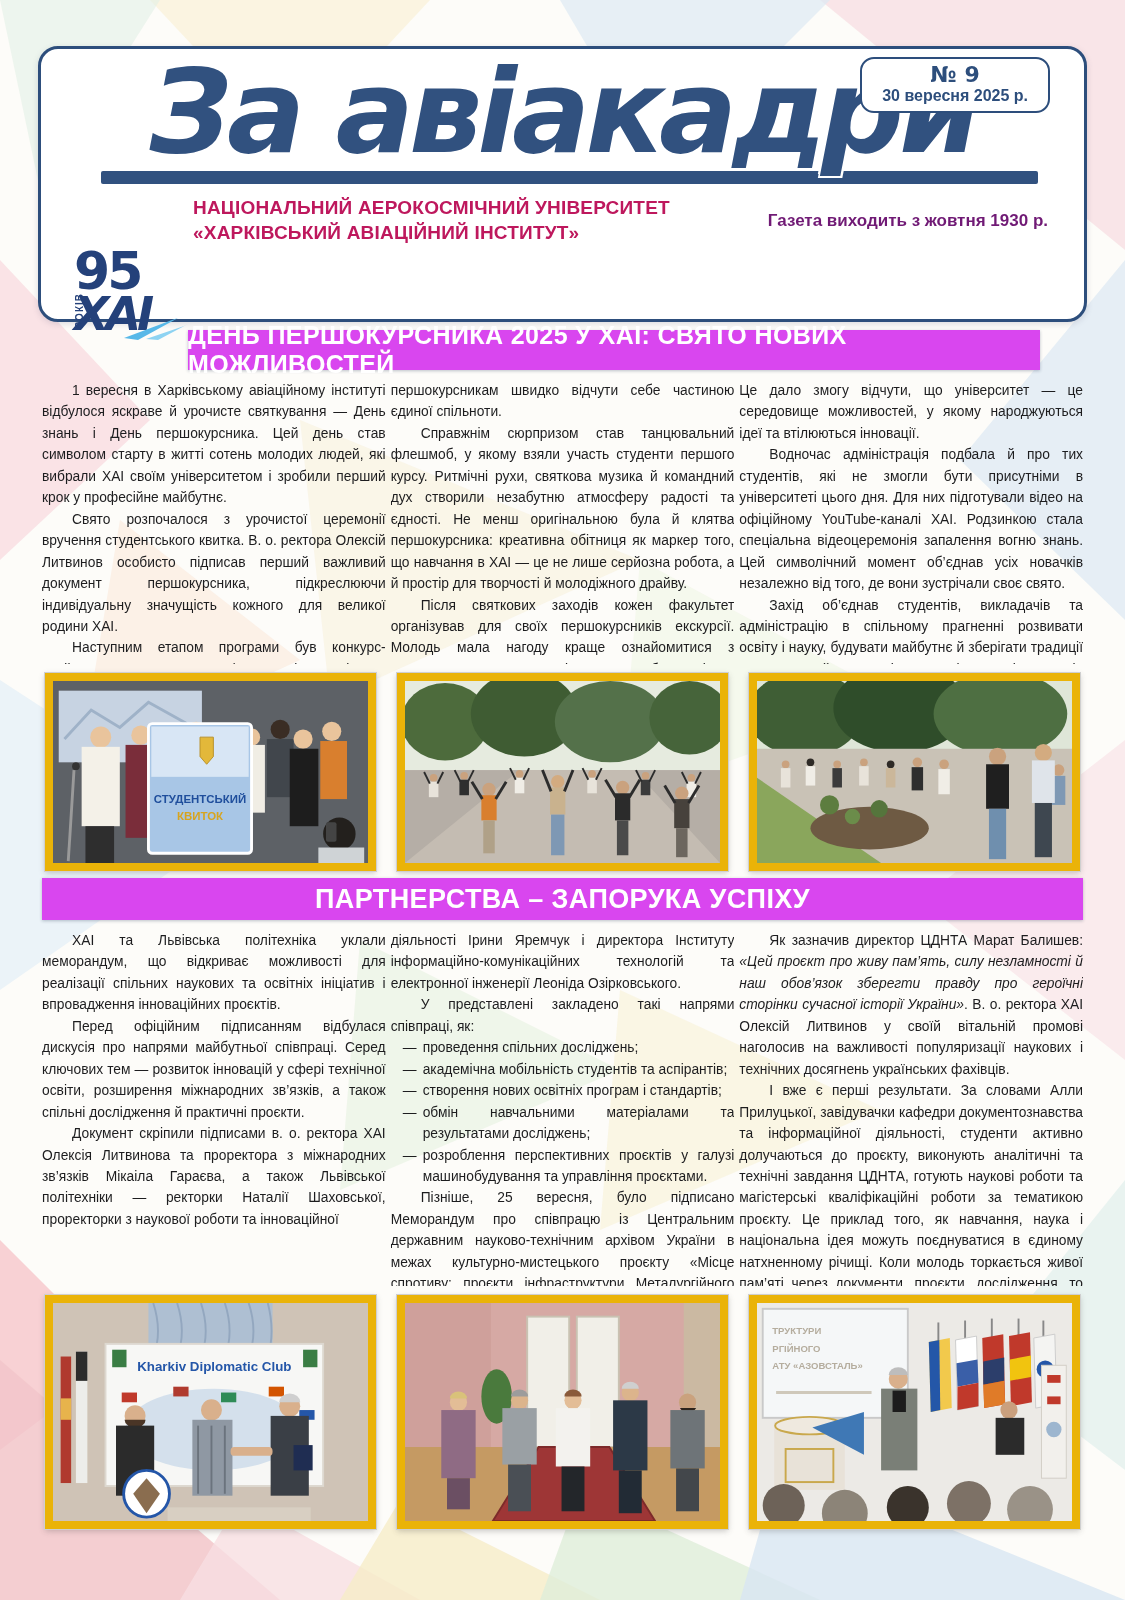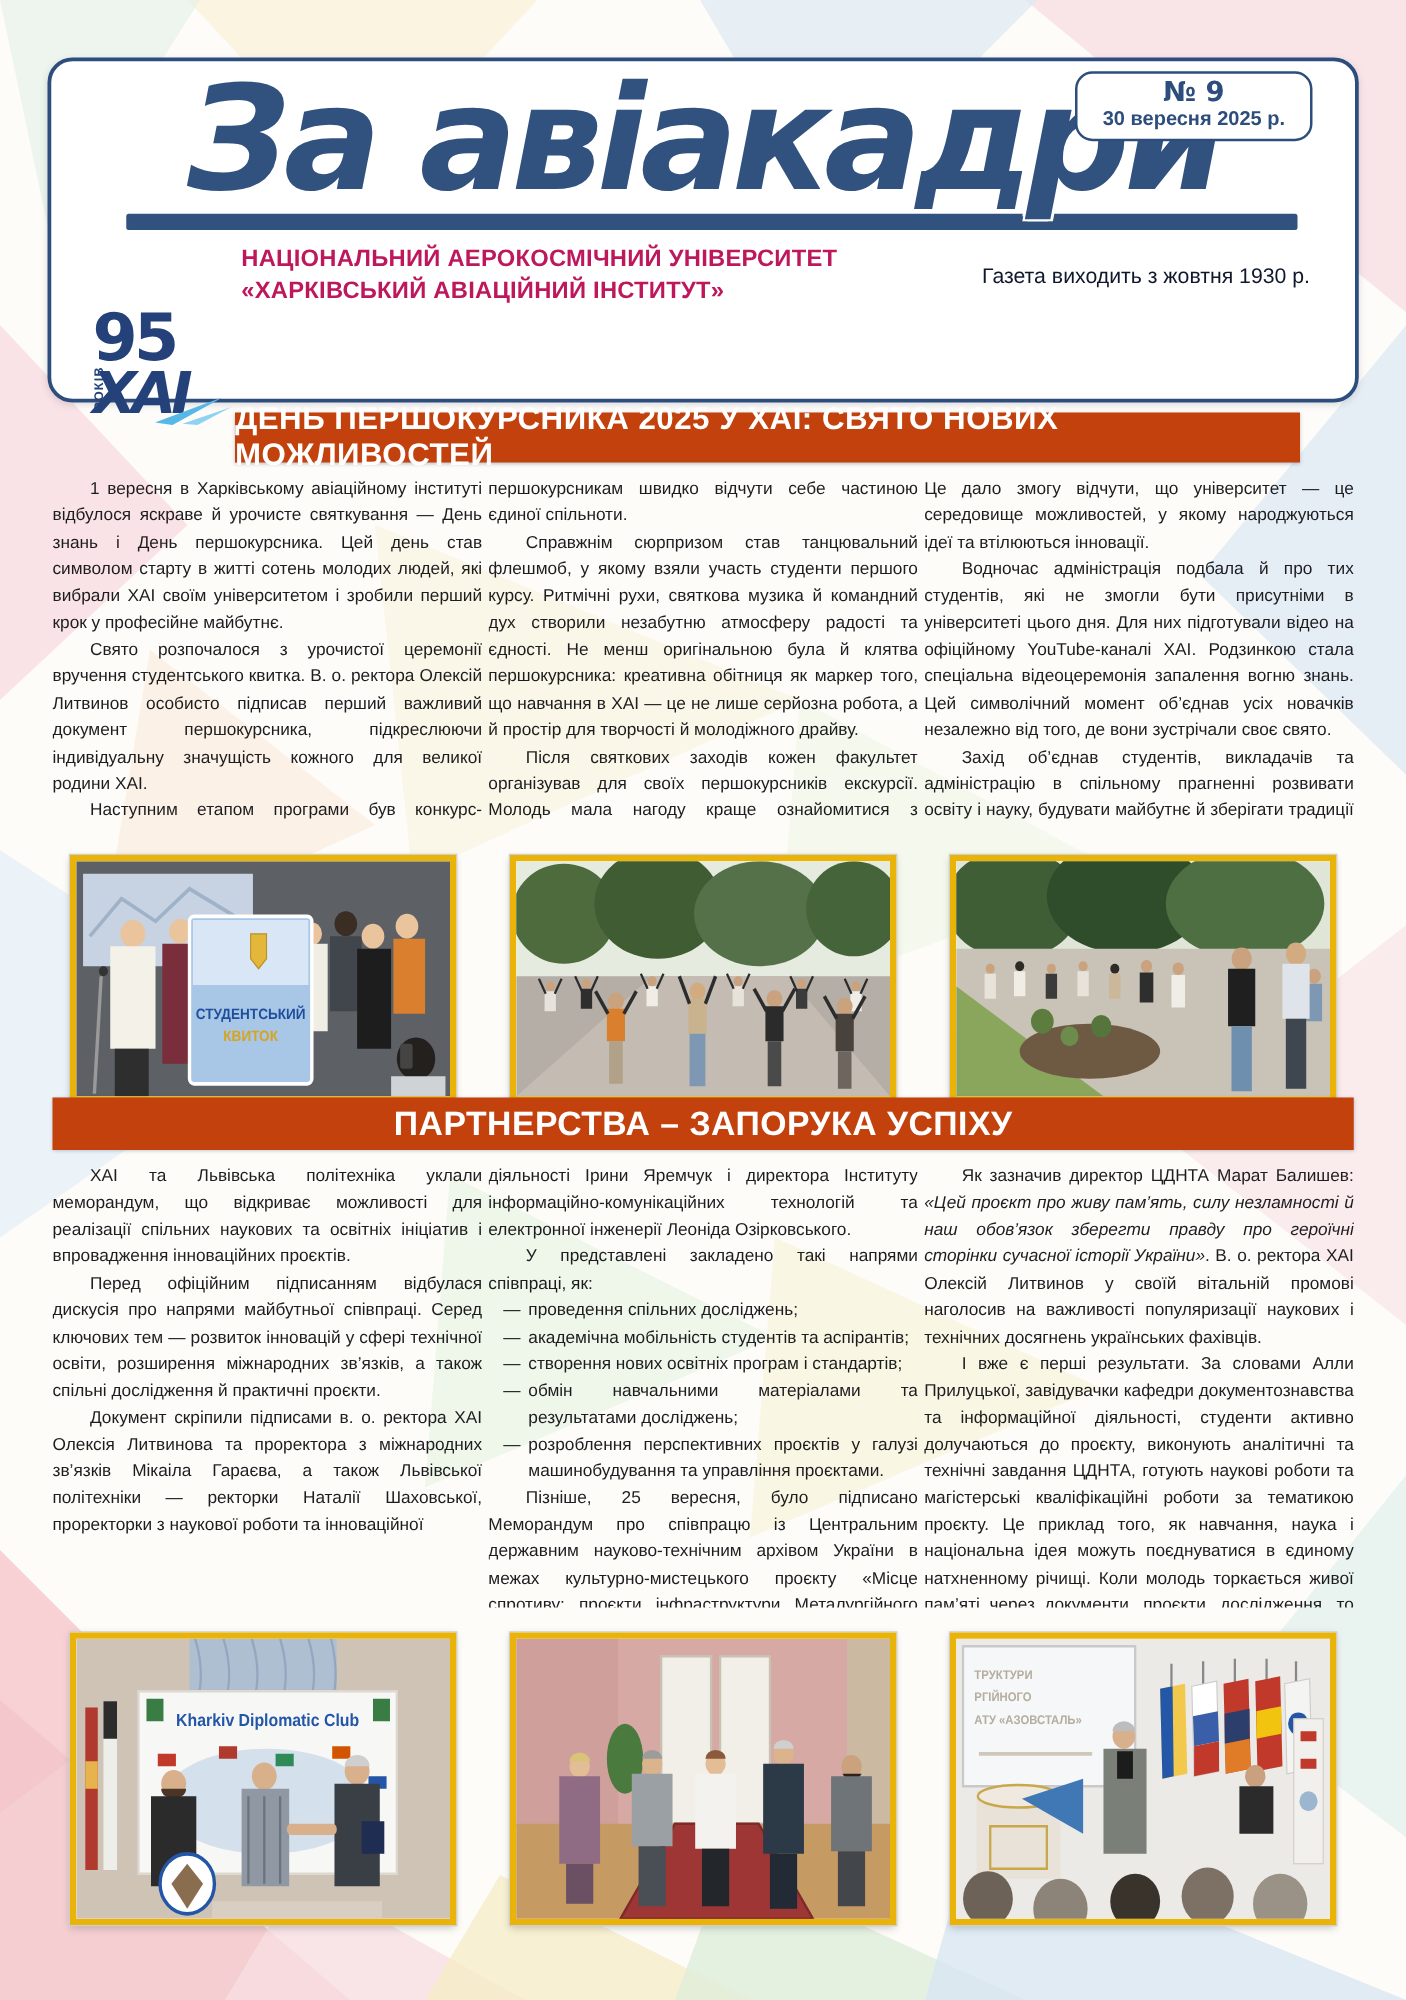--- a/index.html
+++ b/index.html
@@ -25,33 +25,33 @@
   .issue-date{font-size:16px;font-weight:bold;color:#2d4e7c;}
   .title{
     margin:4px 0 0;text-align:center;
     font-family:"DejaVu Sans",sans-serif;font-style:italic;font-weight:bold;
     font-size:116px;line-height:1.02;color:#31517f;letter-spacing:-5px;
     text-shadow:2px 2px 0 #fff,-2px -2px 0 #fff,2px -2px 0 #fff,-2px 2px 0 #fff;
   }
   .title-underline{height:13px;background:#31517f;margin:0 46px 10px 60px;border-radius:2px;}
   .mast-bottom{display:flex;justify-content:space-between;align-items:center;padding:2px 36px 0 152px;}
   .uni{font-size:19px;font-weight:bold;color:#be185d;line-height:1.3;letter-spacing:.2px;}
-  .founded{font-size:17px;font-weight:normal;color:#0f172a;}
+  .founded{font-size:17px;font-weight:bold;color:#701a75;}
 
   
   .hai-logo{position:absolute;left:74px;top:250px;width:116px;height:100px;z-index:5;}
   .logo-row1{display:flex;align-items:flex-start;height:46px;flex-direction:column;}
   .logo-95{font-family:"DejaVu Sans",sans-serif;font-size:52px;font-weight:bold;color:#24417a;line-height:.82;letter-spacing:-3px;}
   .logo-years{writing-mode:vertical-rl;transform:rotate(180deg);font-size:10px;font-weight:bold;color:#24417a;letter-spacing:1px;line-height:1;height:44px;margin-left:1px;}
   .logo-abbr{font-family:"DejaVu Sans",sans-serif;font-size:46px;font-weight:bold;font-style:italic;color:#24417a;line-height:.9;letter-spacing:-4px;margin-top:-2px;}
   .logo-swoosh{position:absolute;right:2px;bottom:10px;width:64px;height:22px;}
 
   
   .headline{
-    position:absolute;background:#c2410c;color:#ffffff;font-weight:bold;
+    position:absolute;background:#d946ef;color:#ffffff;font-weight:bold;
     display:flex;align-items:center;justify-content:center;
     letter-spacing:.4px;z-index:3;box-shadow:0 1px 3px rgba(40,60,90,.3);
   }
   .hl1{left:188px;top:330px;width:852px;height:40px;font-size:25px;}
   .hl2{left:42px;top:878px;width:1041px;height:42px;font-size:27px;}
 
   
   .cols{position:absolute;left:42px;width:1041px;display:flex;gap:5px;z-index:2;}
   .a1{top:380px;height:284px;}
   .a2{top:930px;height:356px;}
@@ -62,21 +62,21 @@
   .q{font-style:italic;}
   .li{display:flex;font-size:13.8px;line-height:1.555;color:#1d1d1f;}
   .dash{flex:none;width:32px;padding-left:12px;box-sizing:border-box;}
   .litext{flex:1;text-align:justify;}
 
   
   .photorow{position:absolute;left:42px;width:1041px;display:flex;gap:15px;z-index:2;}
   .pr1{top:670px;}
   .pr2{top:1292px;}
   .photorow figure{
-    flex:1;margin:14px;background:#fff;border:5px solid #eab308;box-sizing:border-box;
+    flex:1;margin:3px;background:#fff;border:8px solid #eab308;box-sizing:border-box;
     box-shadow:0 0 0 1px #cfcfcf,0 2px 6px rgba(60,60,60,.28);
   }
   .pr1 figure{height:198px;}
   .pr2 figure{height:234px;}
   .photorow svg{display:block;width:100%;height:100%;}
 </style>
 </head>
 <body>
 
 <svg class="bg" viewBox="0 0 1125 1600" preserveAspectRatio="none" aria-hidden="true">

